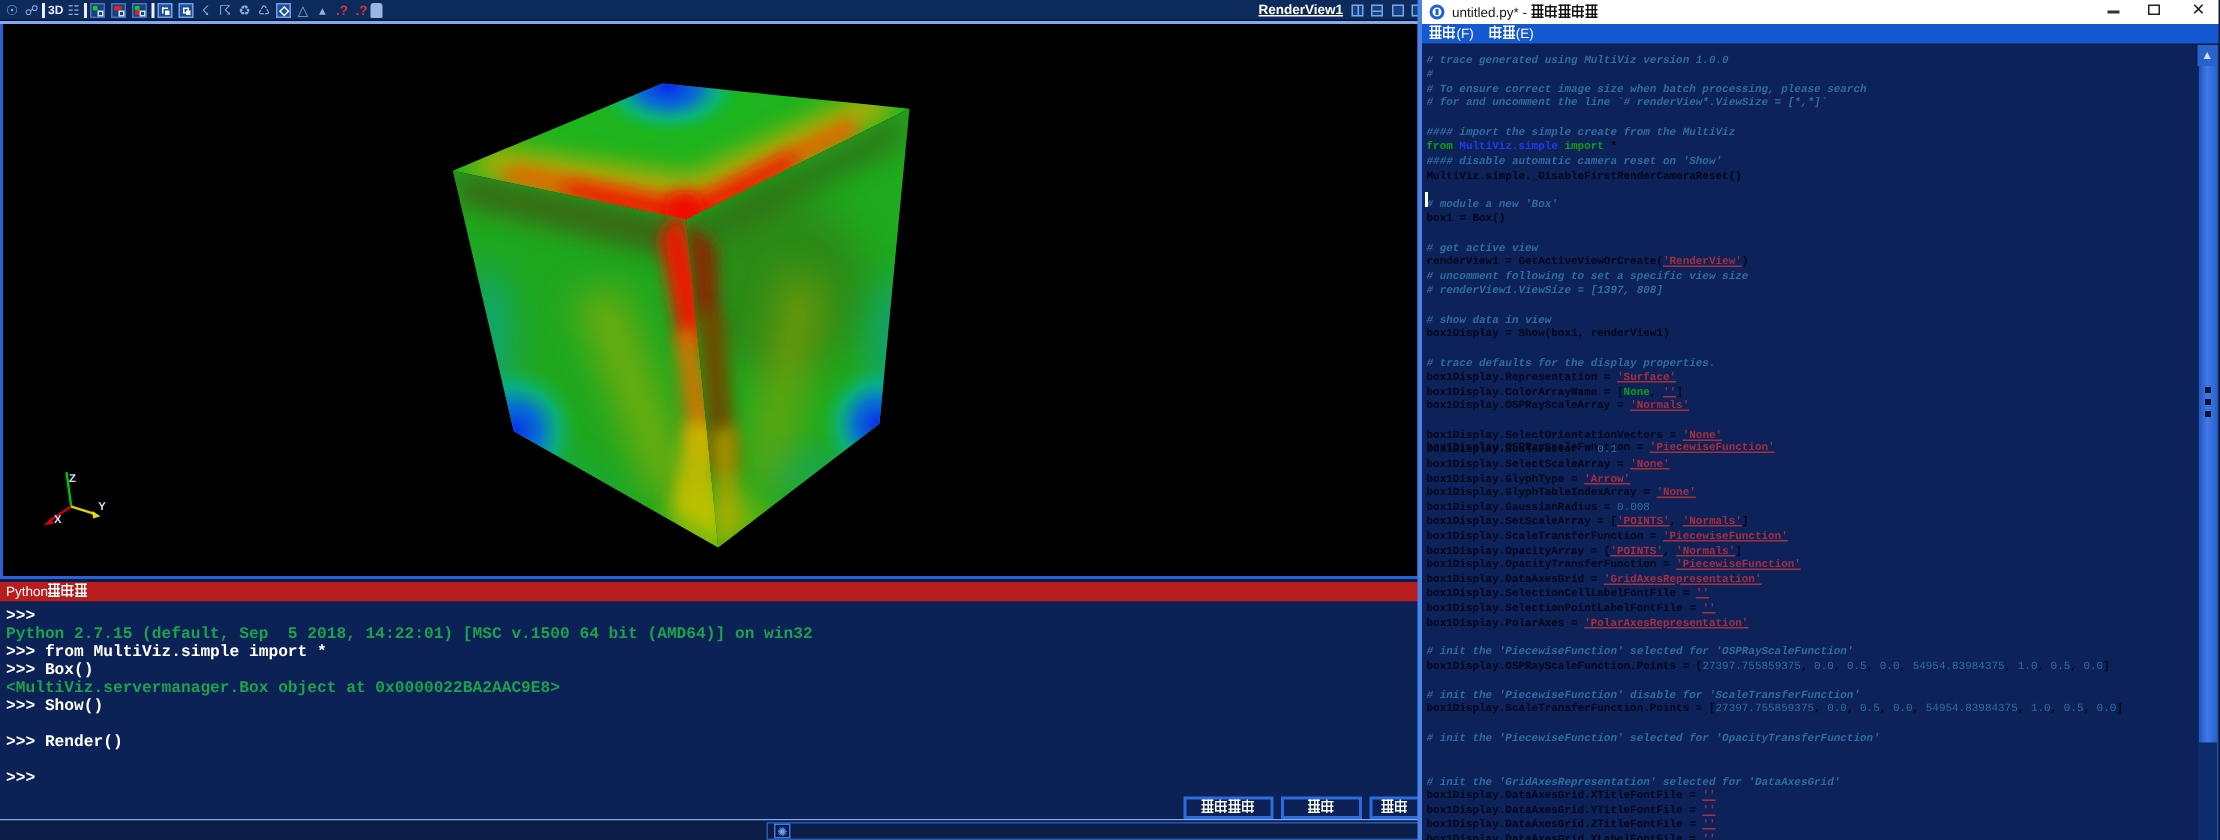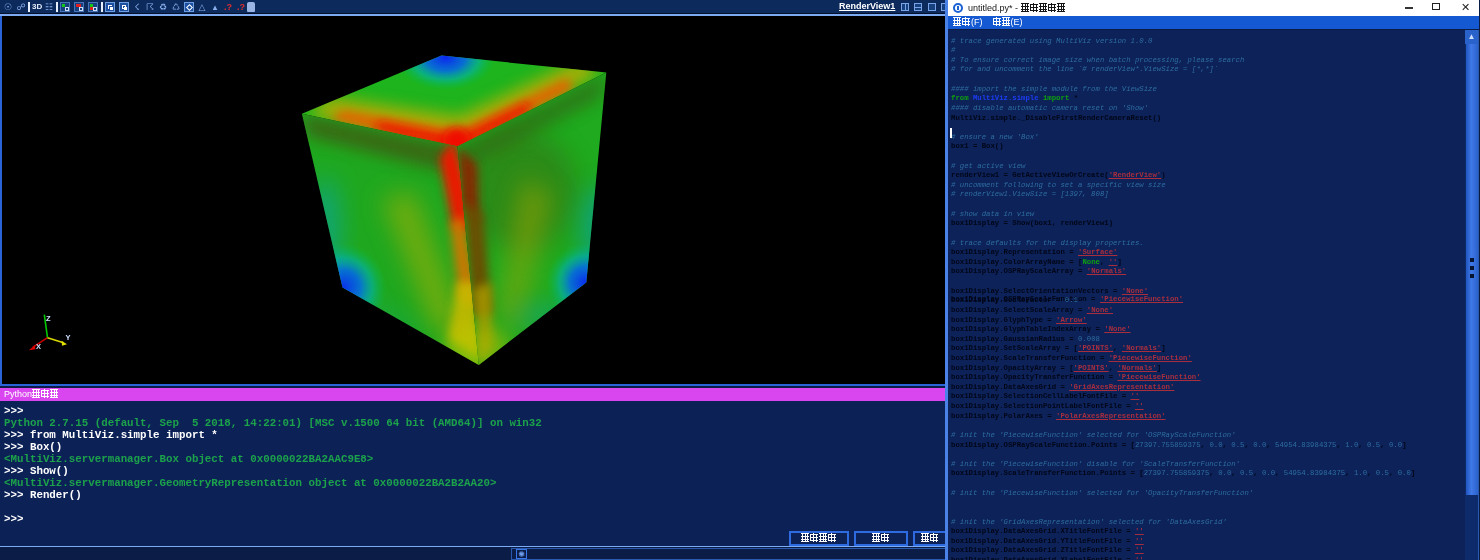--- a/index.html
+++ b/index.html
@@ -21,36 +21,36 @@
  linear-gradient(currentColor,currentColor) 6px 2px/1px 7px no-repeat,
  linear-gradient(currentColor,currentColor) 0 2px/1px 6px no-repeat;}
 
 #toolbar{position:absolute;left:0;top:0;width:947px;height:13px;background:#0d2a5c;}#tbdark{position:absolute;left:0;top:13px;width:947px;height:1px;background:#04102c;}
 #topline{position:absolute;left:0;top:14px;width:947px;height:2px;background:#7cabf2;}
 .tbi{position:absolute;top:2px;width:10px;height:10px;}
 .tbsep{position:absolute;top:2px;width:2px;height:10px;background:#e8f0ff;}
 
 #rview{position:absolute;left:0;top:16px;width:947px;height:370px;background:#000;border-left:2px solid #2a62d8;border-right:2px solid #2a62d8;border-bottom:2px solid #2a62d8;}
 
-#pyhead{position:absolute;left:0;top:388px;width:947px;height:13px;background:#d946ef;color:#fff;font-size:9px;line-height:13px;padding-left:4px;}
+#pyhead{position:absolute;left:0;top:388px;width:947px;height:13px;background:#b91c1c;color:#fff;font-size:9px;line-height:13px;padding-left:4px;}
 #console{position:absolute;left:0;top:401px;width:947px;height:146px;background:#0c2257;font-family:"Liberation Mono",monospace;font-size:10.8px;font-weight:bold;}
 #console .ln{position:absolute;left:4px;white-space:pre;color:#fff;}
 #console .g{color:#1ca24a;font-weight:bold;}
 .cbtn{position:absolute;height:15px;border:2px solid #2f6be0;background:#0c2257;color:#fff;font-size:9px;text-align:center;line-height:11px;}
 #conline{position:absolute;left:0;top:546px;width:947px;height:1px;background:#7cabf2;}
 #statusbar{position:absolute;left:0;top:547px;width:947px;height:13px;background:#0b1d46;}
 #progress{position:absolute;left:511px;top:548px;width:436px;height:12px;border:1px solid #2a5ab0;background:#0b1d46;}
 #progicon{position:absolute;left:516px;top:549px;width:11px;height:10px;border:1px solid #3a77e8;color:#6fa0f0;font-size:8px;line-height:10px;text-align:center;}
 
 #vsep{position:absolute;left:945px;top:0;width:3px;height:560px;background:#4a82e8;}
 #etitle{position:absolute;left:948px;top:0;width:532px;height:16px;background:#fff;color:#151515;font-size:9px;line-height:16px;}
 #emenu{position:absolute;left:948px;top:16px;width:532px;height:13px;background:#1459d2;color:#fff;font-size:9px;line-height:13px;}
 #ecode{position:absolute;left:948px;top:30px;width:517px;height:530px;background:#0c2259;font-family:"Liberation Mono",monospace;font-size:7.3px;overflow:hidden;}
 #ecode .ln{position:absolute;left:3px;white-space:pre;color:#020617;font-weight:bold;}
-.cm{color:#2e6da0;font-style:italic;font-weight:normal;}
+.cm{color:#2e6da0;font-style:italic;font-weight:bold;}
 .st{color:#a82e3e;text-decoration:underline;}
 .kw{color:#0fa00f;}
 .md{color:#1d3cf2;}
 .nm{color:#2e6da0;font-weight:normal;}
 
 #sbar{position:absolute;left:1465px;top:30px;width:13px;height:530px;background:#0d2a6a;}
 #sarrow{position:absolute;left:1465px;top:30px;width:13px;height:14px;background:#2a62cc;color:#cfe0ff;font-size:8px;line-height:14px;text-align:center;}
 #sthumb{position:absolute;left:1466px;top:44px;width:12px;height:451px;background:linear-gradient(90deg,#2055c0,#4079e8 45%,#2a62cc);}
 #sgrip{position:absolute;left:1470px;top:258px;width:4px;height:22px;}
 #sgrip div{width:4px;height:4px;background:#071530;margin-bottom:4px;}
@@ -186,21 +186,20 @@
 </svg>
 </div>
 <div id="pyhead">Python<span class="cj"></span><span class="cj2"></span><span class="cj"></span></div>
 <div id="console">
 <div class="ln" style="top:4px">&gt;&gt;&gt;</div>
 <div class="ln g" style="top:16px">Python 2.7.15 (default, Sep  5 2018, 14:22:01) [MSC v.1500 64 bit (AMD64)] on win32</div>
 <div class="ln" style="top:28px">&gt;&gt;&gt; from MultiViz.simple import *</div>
 <div class="ln" style="top:40px">&gt;&gt;&gt; Box()</div>
 <div class="ln g" style="top:52px">&lt;MultiViz.servermanager.Box object at 0x0000022BA2AAC9E8&gt;</div>
 <div class="ln" style="top:64px">&gt;&gt;&gt; Show()</div>
-<div class="ln g" style="top:76px">&lt;MultiViz.servermanager.GeometryRepresentation object at 0x0000022BA2B2AA20&gt;</div>
 <div class="ln" style="top:88px">&gt;&gt;&gt; Render()</div>
 <div class="ln" style="top:112px">&gt;&gt;&gt;</div>
 </div>
 <div class="cbtn" style="left:789px;top:531px;width:60px;"><span class="cj"></span><span class="cj2"></span><span class="cj"></span><span class="cj2"></span></div>
 <div class="cbtn" style="left:854px;top:531px;width:54px;"><span class="cj"></span><span class="cj2"></span></div>
 <div class="cbtn" style="left:913px;top:531px;width:34px;"><span class="cj"></span><span class="cj2"></span></div>
 <div id="conline"></div>
 <div id="statusbar"></div>
 <div id="progress"></div>
 <div id="progicon">✺</div>
@@ -208,25 +207,25 @@
 <div id="etitle"><span style="display:inline-block;width:10px;height:10px;border-radius:50%;border:2px solid #1b62d4;margin:0 5px 0 5px;vertical-align:-2px;position:relative;"><span style="position:absolute;left:2px;top:1px;width:2px;height:4px;background:#1b62d4"></span></span>untitled.py* - <span class="cj"></span><span class="cj2"></span><span class="cj"></span><span class="cj2"></span><span class="cj"></span></div>
 <div class="abs" style="left:1405px;top:7px;width:8px;height:1.5px;background:#333;"></div>
 <div class="abs" style="left:1432px;top:3px;width:8px;height:7px;border:1.5px solid #222;"></div>
 <div class="abs" style="left:1461px;top:3px;width:8px;height:8px;color:#222;font-size:11px;line-height:8px;">✕</div>
 <div id="emenu"><span style="margin-left:5px"><span class="cj"></span><span class="cj2"></span>(F)</span><span style="margin-left:10px"><span class="cj2"></span><span class="cj"></span>(E)</span></div>
 <div id="ecode">
     <div class="ln" style="top:6.5px"><span class="cm"># trace generated using MultiViz version 1.0.0</span></div>
 <div class="ln" style="top:16.1px"><span class="cm">#</span></div>
 <div class="ln" style="top:25.7px"><span class="cm"># To ensure correct image size when batch processing, please search </span></div>
 <div class="ln" style="top:35.4px"><span class="cm"># for and uncomment the line `# renderView*.ViewSize = [*,*]`</span></div>
-<div class="ln" style="top:54.6px"><span class="cm">#### import the simple module from the ViewSize</span></div>
+<div class="ln" style="top:54.6px"><span class="cm">#### import the simple create from the MultiViz</span></div>
 <div class="ln" style="top:64.2px"><span class="kw">from</span> <span class="md">MultiViz.simple</span> <span class="kw">import</span> *</div>
 <div class="ln" style="top:73.8px"><span class="cm">#### disable automatic camera reset on 'Show'</span></div>
 <div class="ln" style="top:83.5px">MultiViz.simple._DisableFirstRenderCameraReset()</div>
-<div class="ln" style="top:102.7px"><span class="cm"># ensure a new 'Box'</span></div>
+<div class="ln" style="top:102.7px"><span class="cm"># module a new 'Box'</span></div>
 <div class="ln" style="top:112.3px">box1 = Box()</div>
 <div class="ln" style="top:131.6px"><span class="cm"># get active view</span></div>
 <div class="ln" style="top:141.2px">renderView1 = GetActiveViewOrCreate(<span class="st">'RenderView'</span>)</div>
 <div class="ln" style="top:150.8px"><span class="cm"># uncomment following to set a specific view size</span></div>
 <div class="ln" style="top:160.4px"><span class="cm"># renderView1.ViewSize = [1397, 808]</span></div>
 <div class="ln" style="top:179.7px"><span class="cm"># show data in view</span></div>
 <div class="ln" style="top:189.3px">box1Display = Show(box1, renderView1)</div>
 <div class="ln" style="top:208.5px"><span class="cm"># trace defaults for the display properties.</span></div>
 <div class="ln" style="top:218.1px">box1Display.Representation = <span class="st">'Surface'</span></div>
 <div class="ln" style="top:227.8px">box1Display.ColorArrayName = [<span class="kw">None</span>, <span class="st">''</span>]</div>

